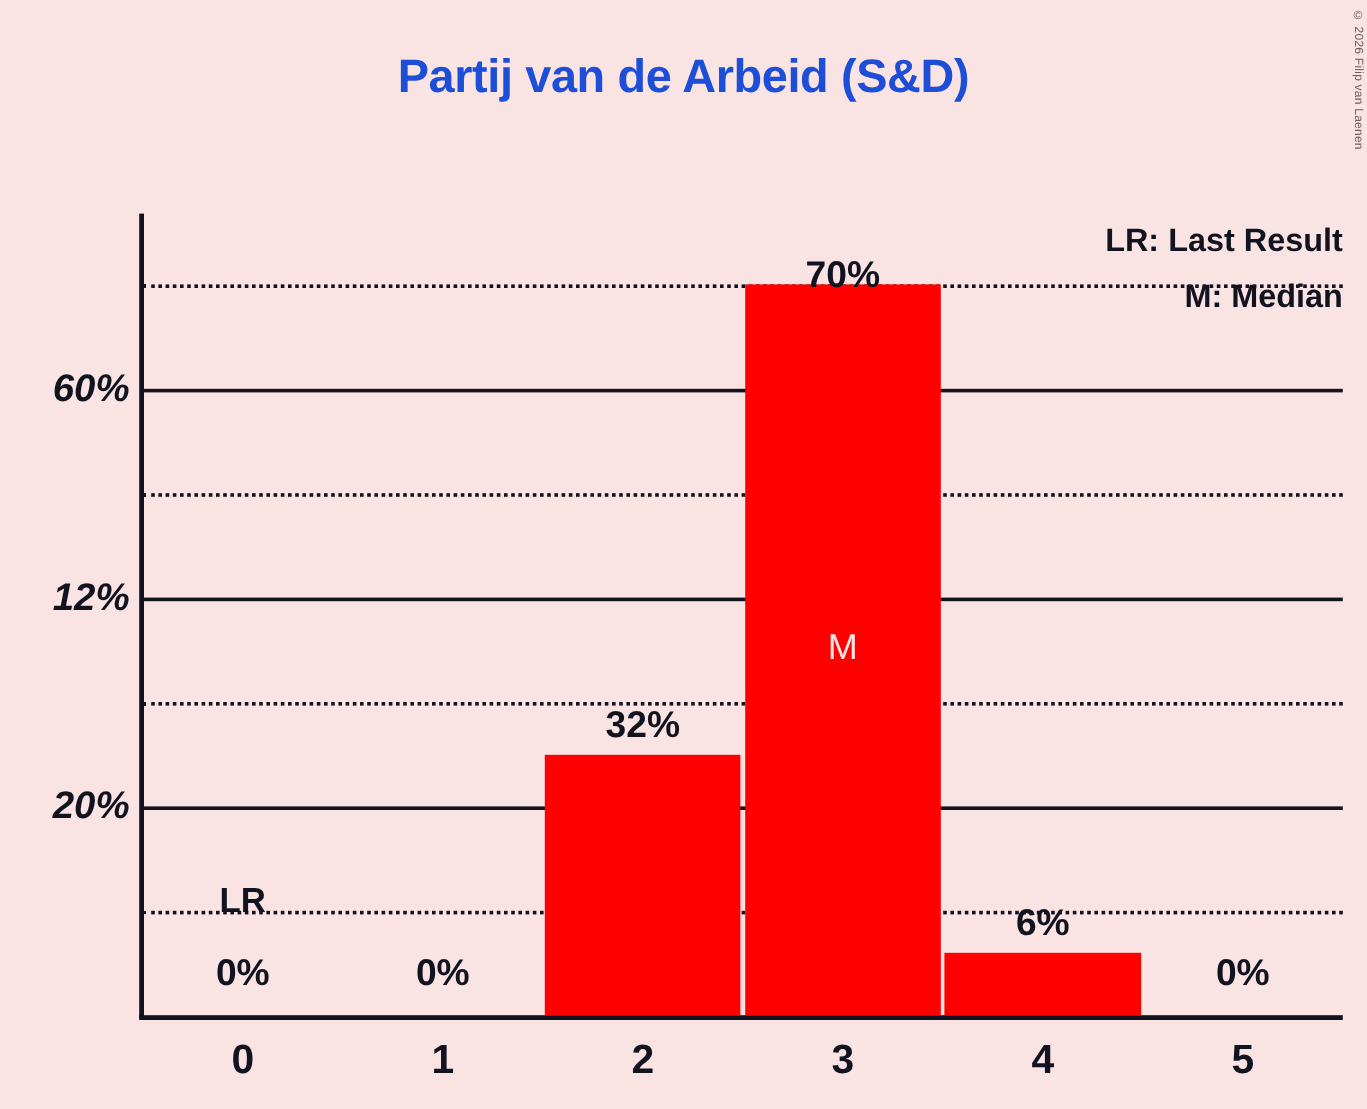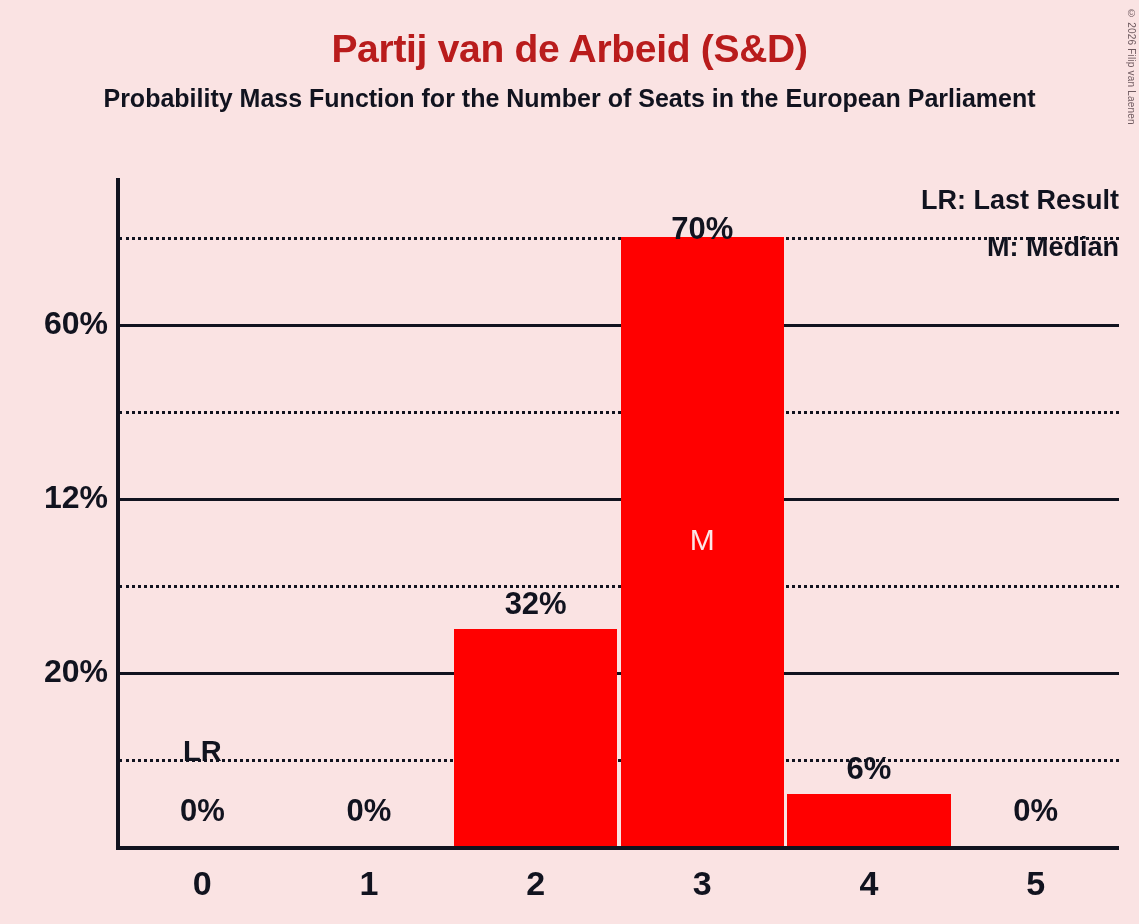--- a/index.html
+++ b/index.html
@@ -28,24 +28,24 @@
     position: absolute;
     left: 0;
     top: 0;
     width: 1139px;
     text-align: center;
   }
   .chart-title {
     font-size: 39px;
     font-weight: bold;
     letter-spacing: -0.3px;
-    margin: 0;
+    margin: 16px;
     padding-top: 26px;
     line-height: 46px;
-    color: #b91c1c;
+    color: #1d4ed8;
   }
   .chart-subtitle {
     font-size: 25px;
     font-weight: bold;
     margin: 0;
     padding-top: 11px;
     line-height: 30px;
     color: #11131F;
   }
   .chart-subsubtitle {
@@ -143,20 +143,21 @@
 
   .y-tick-label {
     position: absolute;
     right: 0;
     text-align: right;
     font-size: 32px;
     font-weight: bold;
     color: #11131F;
     line-height: 34px;
     white-space: nowrap;
+    font-style: italic;
   }
   #y-axis-labels {
     position: absolute;
     left: 0;
     top: 178px;
     width: 108px;
     height: 671px;
   }
 
   .x-tick-label {
@@ -183,21 +184,20 @@
   #legend-lr { top: 185px; }
   #legend-m  { top: 232px; }
 </style>
 </head>
 <body>
 
 <div id="chart-root">
 
   <div class="title-block">
     <h1 class="chart-title">Partij van de Arbeid (S&amp;D)</h1>
-    <h2 class="chart-subtitle">Probability Mass Function for the Number of Seats in the European Parliament</h2>
   </div>
 
   <div class="copyright">© 2026 Filip van Laenen</div>
 
   <div class="legend" id="legend-lr">LR: Last Result</div>
   <div class="legend" id="legend-m">M: Median</div>
 
   <div id="y-axis-labels">
       <div class="y-tick-label" style="top: 476px;">20%</div>
       <div class="y-tick-label" style="top: 302px;">12%</div>

